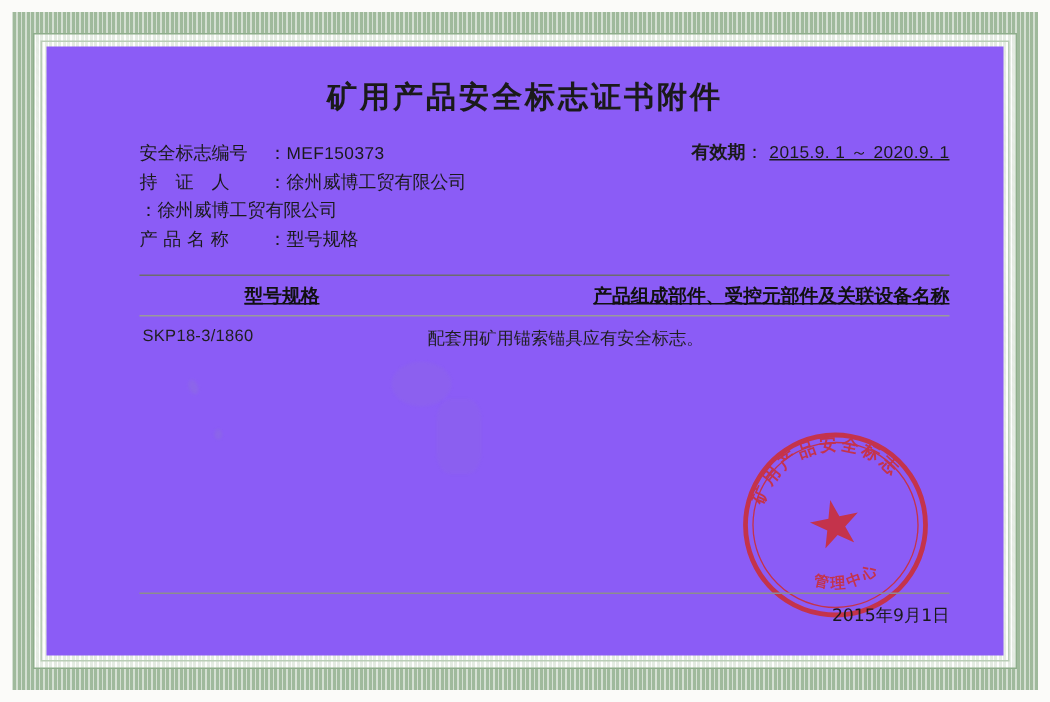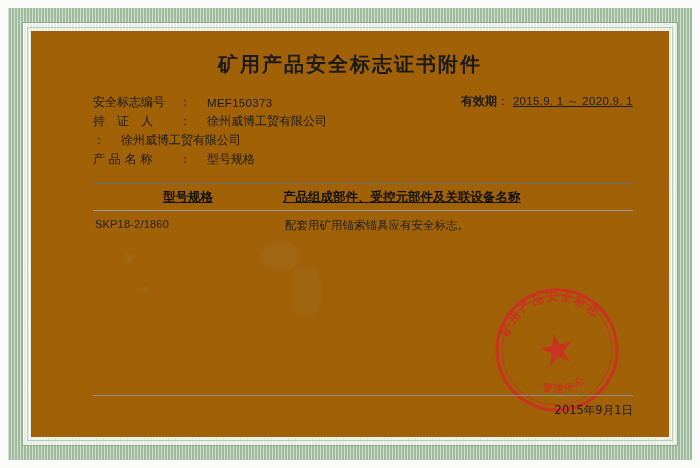--- a/index.html
+++ b/index.html
@@ -61,21 +61,21 @@
     position: absolute;
     left: 27px; top: 27px; right: 27px; bottom: 27px;
     border: 1px solid #b9cdb6;
     box-sizing: border-box;
   }
 
   
   .paper {
     position: absolute;
     left: 31px; top: 31px; right: 31px; bottom: 31px;
-    background: #a16207;
+    background: #8b5cf6;
     box-sizing: border-box;
     overflow: hidden;
   }
 
   
   .smudge {
     position: absolute;
     background: rgba(150,160,155,0.13);
     border-radius: 50%;
     filter: blur(1px);
@@ -119,21 +119,20 @@
     letter-spacing: 0px;
     white-space: nowrap;
   }
   .meta-colon {
     flex: 0 0 10px;
     text-align: center;
   }
   .meta-value {
     flex: 1 1 auto;
     white-space: nowrap;
-    margin-left: 16px;
   }
   .meta-value.latin {
     font-family: "Liberation Sans", sans-serif;
     font-size: 11.5px;
     letter-spacing: 0.3px;
   }
 
   
   .validity {
     position: absolute;
@@ -175,21 +174,21 @@
     font-weight: bold;
     color: #111;
     text-decoration: underline;
   }
   .col-model {
     flex: 0 0 190px;
     text-align: center;
   }
   .col-desc {
     flex: 1 1 auto;
-    text-align: left;
+    text-align: right;
   }
   .tbl-body-row {
     display: flex;
     min-height: 28px;
     align-items: flex-start;
     padding-top: 7px;
     font-family: "DejaVu Sans", "Liberation Sans", sans-serif;
     font-size: 11px;
     color: #1f1f1f;
   }
@@ -303,21 +302,21 @@
     </div>
 
     <div class="tbl">
       <div class="tbl-rule"></div>
       <div class="tbl-head">
         <div class="col-model">型号规格</div>
         <div class="col-desc">产品组成部件、受控元部件及关联设备名称</div>
       </div>
       <div class="tbl-rule thin"></div>
       <div class="tbl-body-row">
-        <div class="col-model">SKP18-2/1860</div>
+        <div class="col-model">SKP18-3/1860</div>
         <div class="col-desc">配套用矿用锚索锚具应有安全标志。</div>
       </div>
     </div>
 
     <div class="seal">
       <svg width="128" height="128" viewBox="0 0 128 128">
         <circle cx="64" cy="64" r="60" fill="none" stroke="#d12b26" stroke-width="3.2"></circle>
         <circle cx="64" cy="64" r="55" fill="none" stroke="#d12b26" stroke-width="0.9"></circle>
         <defs>
           <path id="sealTopArc" d="M 14,64 A 50,50 0 0 1 114,64"></path>

